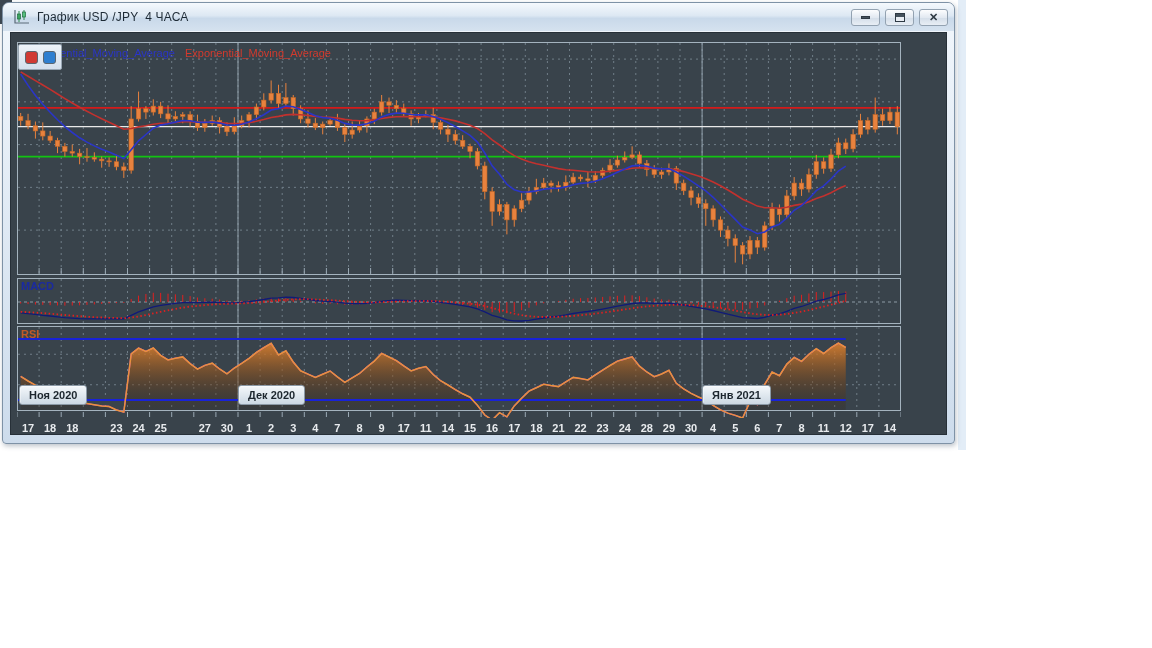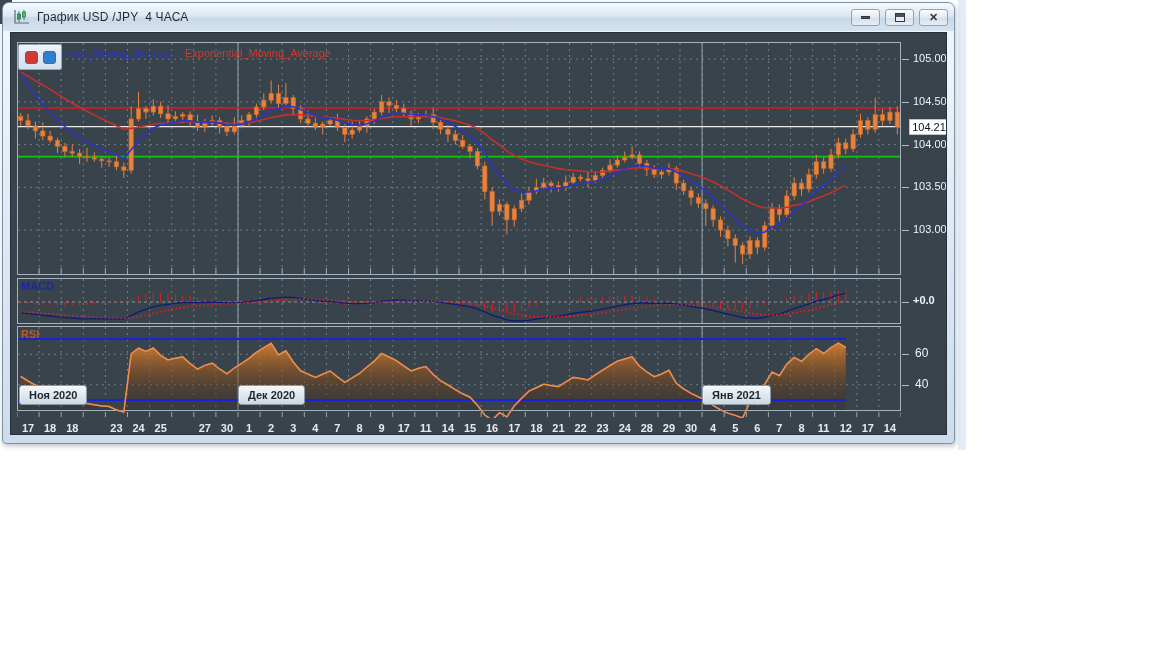--- a/index.html
+++ b/index.html
@@ -685,39 +685,20 @@
         <span class="ema-blue">Exponential_Moving_Average</span><span class="ema-red">Exponential_Moving_Average</span>
       </div>
       <div class="swatch-box">
         <span class="swatch" id="swatch-red" style="background: rgb(208, 58, 52);"></span>
         <span class="swatch" id="swatch-blue" style="background: rgb(46, 127, 208);"></span>
       </div>
 
       <div class="panel-label" id="macd-label">MACD</div>
       <div class="panel-label" id="rsi-label">RSI</div>
 
-      <div class="axis-col" id="axis-col">
-          <div class="axis-dash" style="top: 26.1009px;"></div>
-          <div class="ytick-label" style="top: 19.1009px;">105.00</div>
-          <div class="axis-dash" style="top: 68.8532px;"></div>
-          <div class="ytick-label" style="top: 61.8532px;">104.50</div>
-          <div class="axis-dash" style="top: 111.606px;"></div>
-          <div class="ytick-label" style="top: 104.606px;">104.00</div>
-          <div class="axis-dash" style="top: 154.358px;"></div>
-          <div class="ytick-label" style="top: 147.358px;">103.50</div>
-          <div class="axis-dash" style="top: 197.11px;"></div>
-          <div class="ytick-label" style="top: 190.11px;">103.00</div>
-          <div class="cur-price" style="top: 85.6495px;">104.21</div>
-          <div class="axis-dash" style="top: 269px;"></div>
-          <div class="macd-zero-label" style="top: 261px;">+0.0</div>
-          <div class="axis-dash" style="top: 321.25px;"></div>
-          <div class="rsi-tick-label" style="top: 313.25px;">60</div>
-          <div class="axis-dash" style="top: 351.75px;"></div>
-          <div class="rsi-tick-label" style="top: 343.75px;">40</div>
-        </div>
 
       <div class="xlabels" id="xlabels">
           <span style="left: 11px;">17</span>
           <span style="left: 33.1px;">18</span>
           <span style="left: 55.3px;">18</span>
           <span style="left: 85px; margin-top: 48px;">20</span>
           <span style="left: 99.4px;">23</span>
           <span style="left: 121.5px;">24</span>
           <span style="left: 143.7px;">25</span>
           <span style="left: 161px; margin-top: 20px;">26</span>

